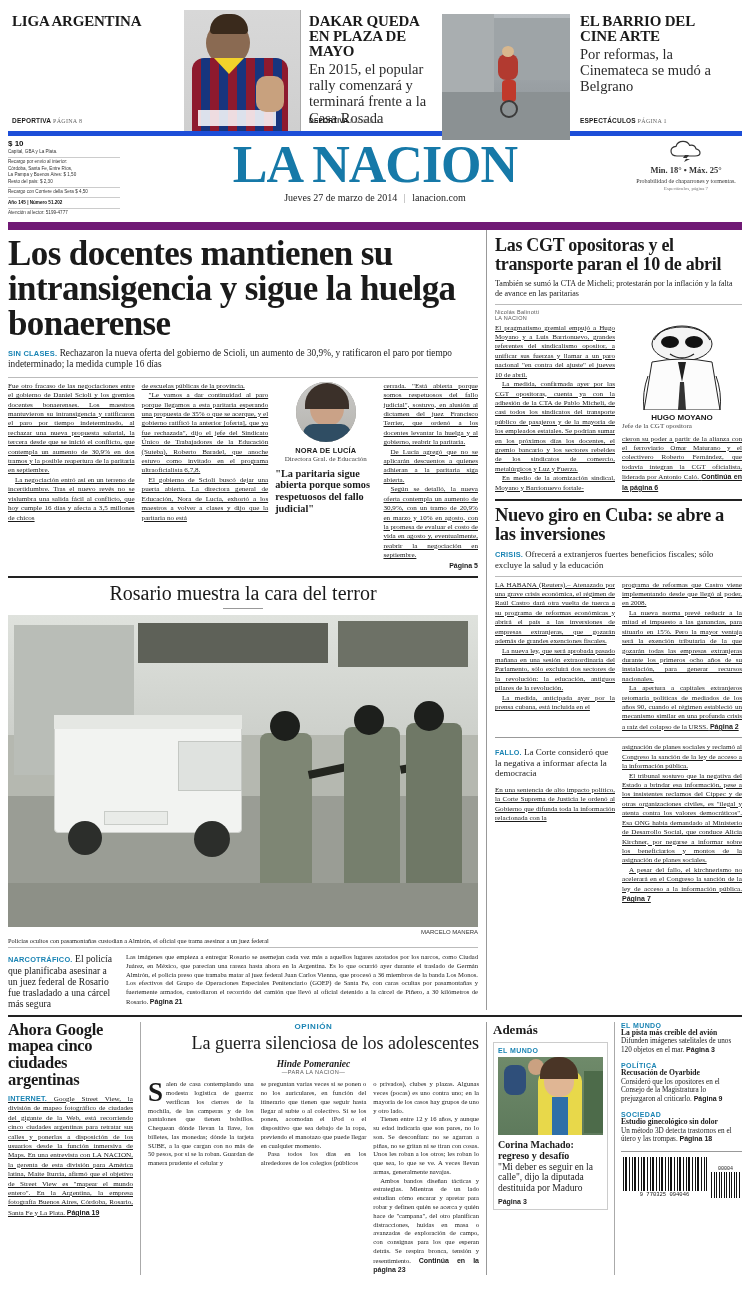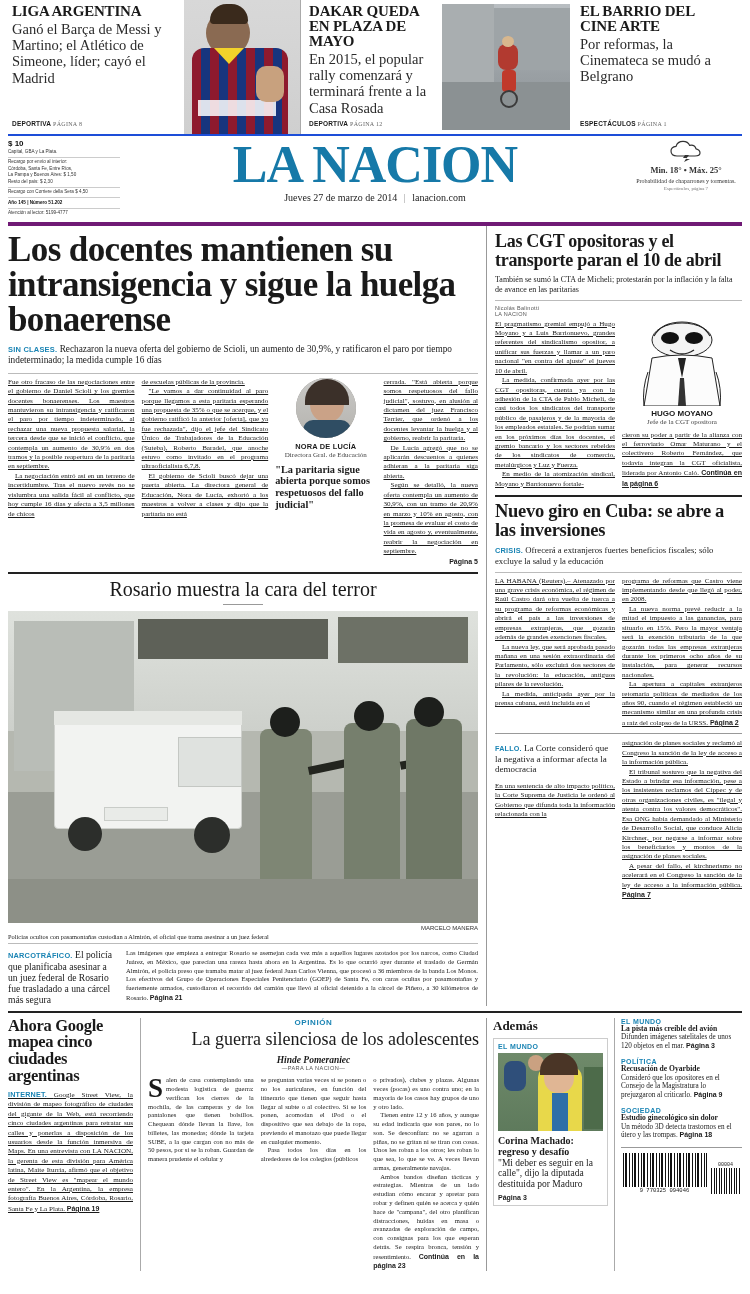--- a/index.html
+++ b/index.html
@@ -12,21 +12,21 @@
   }
   .page { width: 750px; height: 1294px; position: relative; padding: 0 8px; }
   .kicker { color: #1a84b4; font-weight: bold; font-family:"Liberation Sans","DejaVu Sans",sans-serif; letter-spacing:.2px; }
   .section-tag { color:#1a84b4; font-weight:bold; font-family:"Liberation Sans","DejaVu Sans",sans-serif; font-size:7px; letter-spacing:.4px; }
   .pg { font-family:"Liberation Sans","DejaVu Sans",sans-serif; font-weight:bold; font-size:7px; }
   .body-txt { font-size: 7.1px; line-height: 1.33; text-align: justify; hyphens: auto; }
   .body-txt p { text-indent: 7px; text-decoration: underline; }
   .body-txt p:first-child { text-indent: 0; }
 
   
-  .topstrip { display:flex; height:136px; border-bottom:2px solid #1d4ed8; padding-top:0; }
+  .topstrip { display:flex; height:136px; border-bottom:5px solid #1d4ed8; padding-top:10px; }
   .ts-col { padding: 4px 8px 0 4px; }
   .ts-1 { width: 176px; }
   .ts-photo1 { width: 116px; background:#6a7a86; position:relative; overflow:hidden; }
   .ts-2 { width: 136px; border-left:1px solid #aaa; padding-left:8px; }
   .ts-photo2 { width: 128px; background:#9aa3a8; position:relative; overflow:hidden; margin:4px 6px 0 6px; }
   .ts-3 { width: 150px; }
   .ts-title { font-weight:bold; font-size:15px; line-height:1.0; letter-spacing:-.2px; }
   .ts-sub { font-size:14.5px; line-height:1.12; color:#2b2b2b; margin-top:2px; }
   .ts-foot { position:absolute; bottom:6px; font-size:7px; }
   .ts-foot b { font-family:"Liberation Sans","DejaVu Sans",sans-serif; font-size:6.5px; letter-spacing:.2px;}
@@ -39,21 +39,21 @@
   .mh-left .ln { border-top:1px solid #ccc; margin:1.5px 0; }
   .mh-center { flex:1; text-align:center; }
   .logo { color:#1679a8; font-size:52px; font-weight:bold; letter-spacing:-1px; line-height:.96; font-family:"Liberation Serif","DejaVu Serif",serif; }
   .dateline { font-size:10px; margin-top:2px; color:#222; }
   .dateline .sep { color:#999; padding:0 4px; }
   .mh-right { width:112px; text-align:center; font-size:6px; line-height:1.35; color:#333; }
   .mh-right .temps { font-size:8.5px; font-weight:bold; margin-top:1px; }
   .mh-right .wsrc { font-size:4.8px; color:#777; margin-top:1px; }
 
   
-  .main { display:flex; border-top:4px solid #701a75; margin-top:2px; }
+  .main { display:flex; border-top:8px solid #701a75; margin-top:2px; }
   .col-left { width:478px; padding-right:8px; }
   .col-right { width:256px; border-left:1px solid #999; padding-left:8px; }
 
   .lead-hl { font-size:35px; font-weight:bold; line-height:1.0; letter-spacing:-.6px; margin-top:6px; }
   .lead-deck { font-size:9.3px; line-height:1.22; margin-top:7px; padding-bottom:4px; }
   .lead-deck .kicker { font-size:7.5px; }
 
   .lead-body { display:flex; gap:7px; border-top:1px solid #bbb; padding-top:4px; margin-top:2px; }
   .lb-col { width:150px; }
   .lb-mid { width:120px; }
@@ -65,21 +65,21 @@
   .p-quote { font-size:10.3px; font-weight:bold; line-height:1.14; margin-top:5px; text-align:left;}
   .p-pg { text-align:right; }
 
   .r-hl { font-size:18px; font-weight:bold; line-height:1.03; letter-spacing:-.3px; margin-top:6px; }
   .r-deck { font-size:8px; line-height:1.22; margin-top:6px; padding-bottom:5px; }
   .byline { font-family:"Liberation Sans","DejaVu Sans",sans-serif; font-size:7px; font-weight:bold; }
   .byline span { display:block; font-weight:normal; font-size:5.5px; color:#555; letter-spacing:.3px;}
 
   .cartoon { width:96px; height:86px; margin:0 auto; position:relative; overflow:hidden; }
   .c-name { font-family:"Liberation Sans","DejaVu Sans",sans-serif; font-weight:bold; font-size:8px; text-align:center; margin-top:3px;}
-  .c-role { font-size:7px; text-align:center; color:#444; }
+  .c-role { font-size:7px; color:#444; }
 
   
   .rosario { margin-top:6px; border-top:2px solid #222; padding-top:5px; }
   .ros-hl { font-size:20px; text-align:center; line-height:1; }
   .ros-dash { width:40px; border-top:1px solid #999; margin:5px auto 6px; }
   .ros-photo { width:100%; height:312px; background:#6f7672; position:relative; overflow:hidden; }
   .ros-credit { font-size:6px; text-align:right; color:#333; font-family:"Liberation Sans","DejaVu Sans",sans-serif; padding-top:2px;}
   .ros-cap { font-size:6.4px; padding-top:2px; border-bottom:1px solid #bbb; padding-bottom:3px;}
   .ros-under { display:flex; gap:8px; padding-top:5px; }
   .ros-lead { width:110px; font-size:9.6px; line-height:1.17; }
@@ -125,21 +125,20 @@
 </style>
 </head>
 <body>
 
 <div class="page">
 
   <div class="topstrip">
 
     <div class="ts-col ts-1" style="position:relative">
       <div class="ts-title">LIGA ARGENTINA</div>
-      <div class="ts-sub">Ganó el Barça de Messi y Martino; el Atlético de Simeone, líder; cayó el Madrid</div>
       <div class="ts-foot">
         <b>DEPORTIVA</b>
         <span>PÁGINA 8</span>
       </div>
     </div>
 
     <div class="ts-photo1">
       <div class="ph" style="background:linear-gradient(#d8d8d8,#cfcfcf)"></div>
       <div style="position:absolute;left:22px;top:10px;width:44px;height:46px;border-radius:50%;background:#8a6a52"></div>
       <div style="position:absolute;left:26px;top:4px;width:38px;height:20px;border-radius:18px 18px 4px 4px;background:#3a2a1c"></div>

